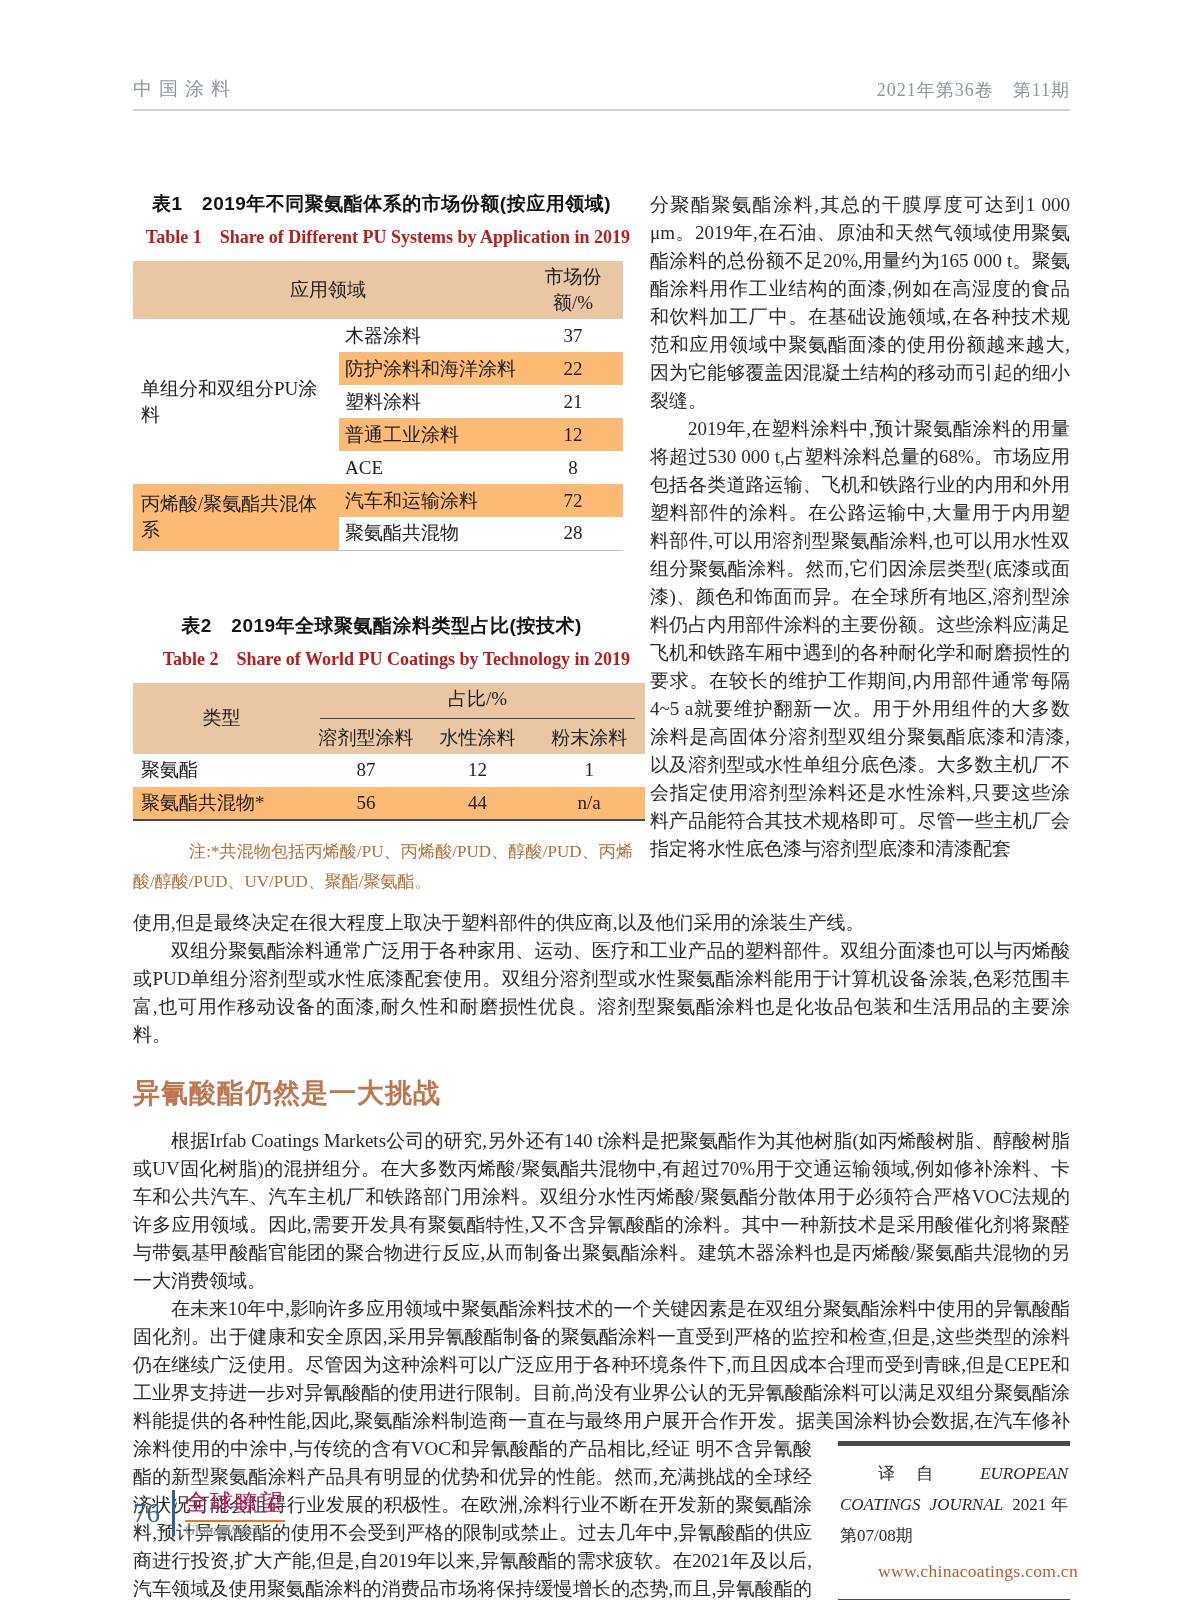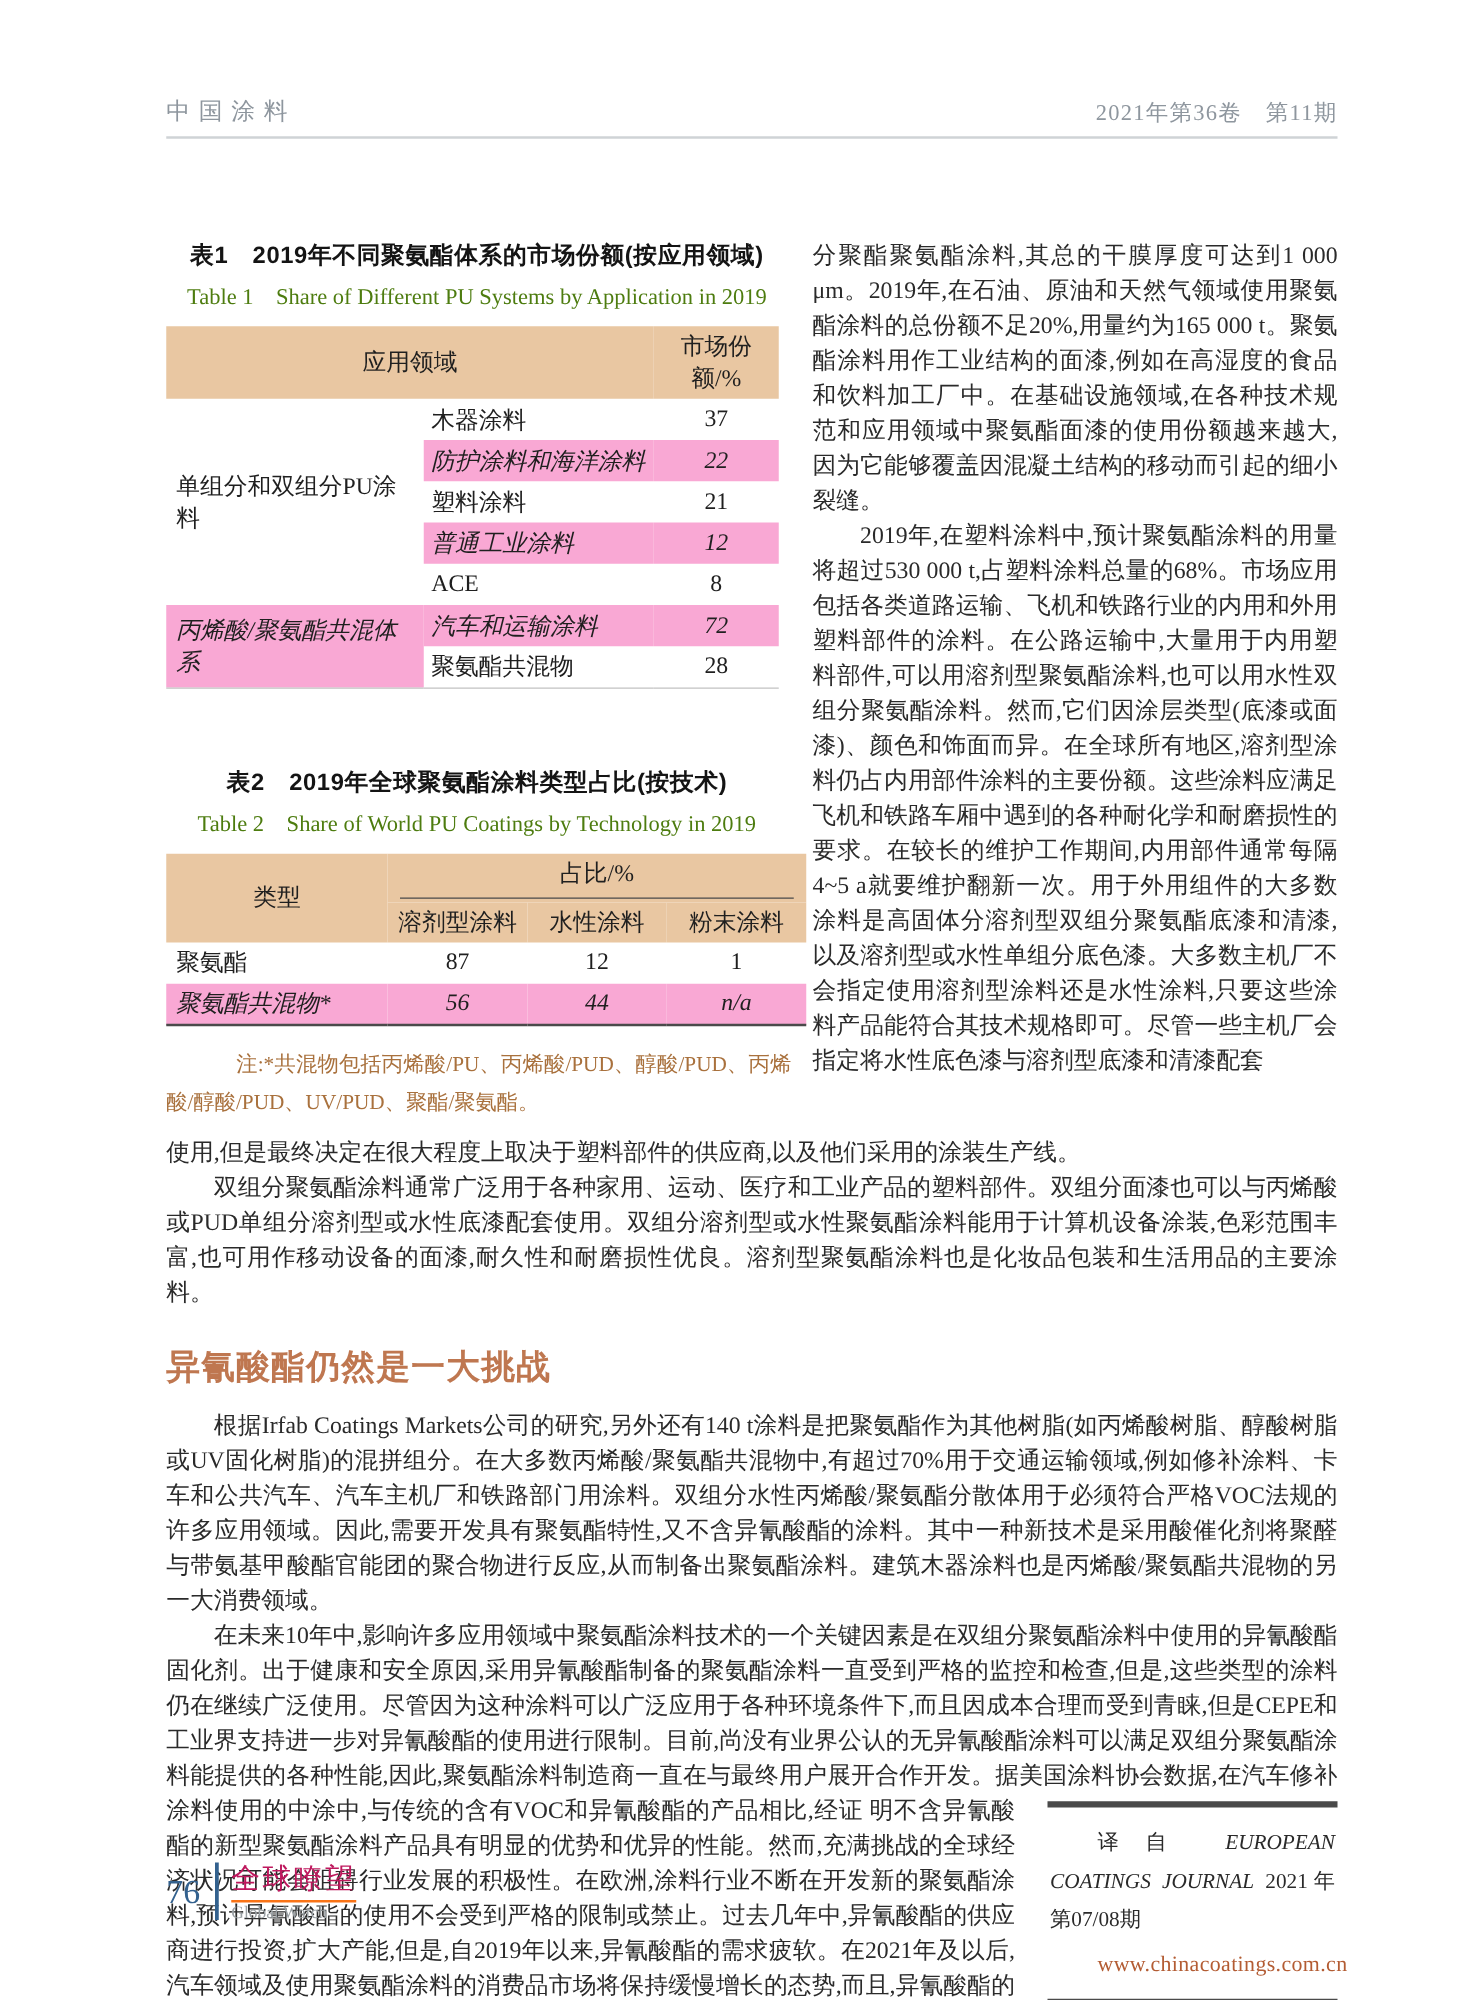--- a/index.html
+++ b/index.html
@@ -33,28 +33,28 @@
   .two-col { display: flex; gap: 20px; margin-top: 80px; }
   .left-col { width: 497px; flex: none; }
   .right-col { flex: 1; }
 
   .tbl-title-cn {
     text-align: center; font-weight: bold; font-size: 19px;
     font-family: "Liberation Sans", sans-serif; color: #141414;
     margin-bottom: 8px; letter-spacing: 0.5px;
   }
   .tbl-title-en {
-    text-align: center; font-weight: normal; font-size: 18px;
-    font-family: "Liberation Serif", serif; color: #4d7c0f;
+    text-align: right; font-weight: bold; font-size: 18px;
+    font-family: "Liberation Serif", serif; color: #b91c1c;
     margin-bottom: 12px;
   }
   table { border-collapse: collapse; width: 490px; font-size: 19px; }
   table.t2 { width: 512px; }
   td, th { font-weight: normal; padding: 3px 6px; height: 33px; vertical-align: middle; }
-  .tan { background: #f9a8d4; font-style: italic; }
+  .tan { background: #fdba74; }
   tr.head th { background: #e9c7a2; height: 31px; }
   .t1 .col-group { width: 206px; text-align: left; padding-left: 8px; margin-left: 48px; }
   .t1 .col-app   { width: 184px; text-align: left; }
   .t1 .col-val   { width: 100px; text-align: center; }
   .t1 { border-bottom: 1.5px solid #c2c2c2; }
   .t2 { border-bottom: 2px solid #4a4a4a; }
   .t2 .c-type { width: 178px; text-align: center; }
   .t2 .c-type-row { width: 178px; text-align: left; padding-left: 8px; }
   .t2 .c-val { width: 112px; text-align: center; }
   .t2 .zhanbi { text-align: center; height: 34px; }

